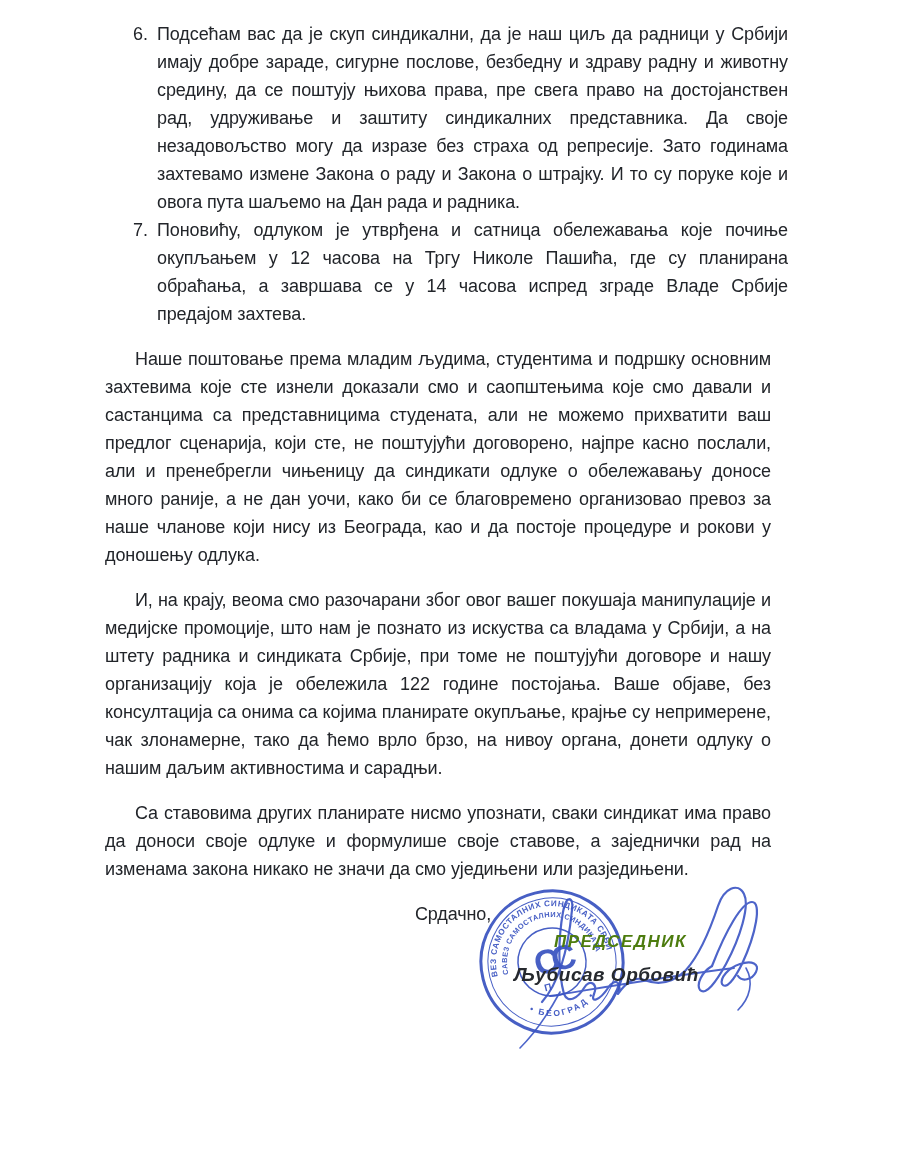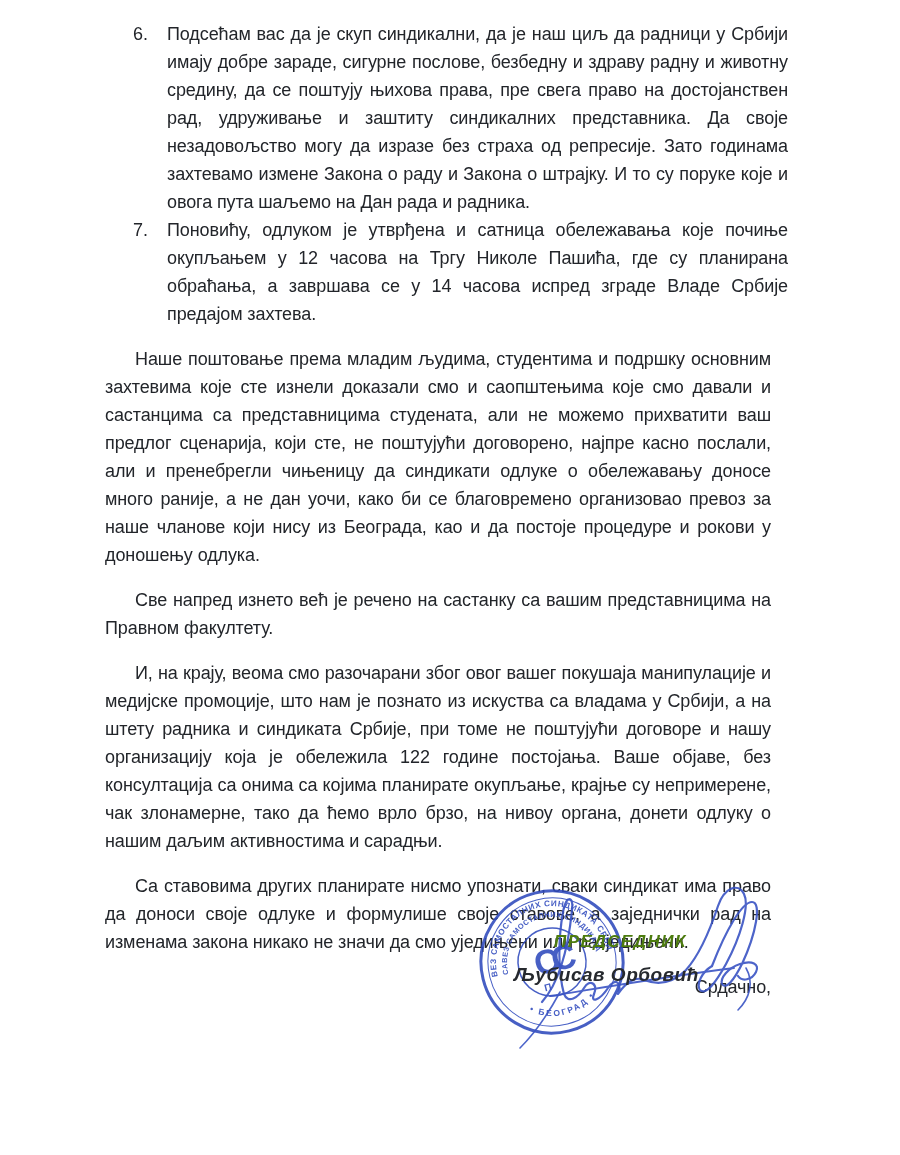--- a/index.html
+++ b/index.html
@@ -16,23 +16,23 @@
     position: absolute;
     left: 88px;
     top: 20px;
     width: 700px;
     font-size: 18px;
     line-height: 28px;
     letter-spacing: -0.1px;
   }
   .list-item { display: flex; margin-left: 45px; }
   .list-item .num { flex: 0 0 24px; }
-  .list-item .li-text { flex: 1; text-align: justify; margin-left: 10px; }
+  .list-item .li-text { flex: 1; text-align: justify; }
   .para { margin: 17px; text-indent: 30px; text-align: justify; }
-  .closing { text-align: right; }
+  .closing { text-align: center; }
 
   .sig-block {
     position: absolute;
     left: 450px;
     top: 872px;
     width: 380px;
     height: 220px;
   }
   .sig-block svg { position: absolute; left: 0; top: 0; }
   .sig-title {
@@ -72,21 +72,20 @@
       <span class="num">6.</span>
       <div class="li-text">Подсећам вас да је скуп синдикални, да је наш циљ да радници у Србији имају добре зараде, сигурне послове, безбедну и здраву радну и животну средину, да се поштују њихова права, пре свега право на достојанствен рад, удруживање и заштиту синдикалних представника. Да своје незадовољство могу да изразе без страха од репресије. Зато годинама захтевамо измене Закона о раду и Закона о штрајку. И то су поруке које и овога пута шаљемо на Дан рада и радника.</div>
     </div>
 
     <div class="list-item">
       <span class="num">7.</span>
       <div class="li-text">Поновићу, одлуком је утврђена и сатница обележавања које почиње окупљањем у 12 часова на Тргу Николе Пашића, где су планирана обраћања, а завршава се у 14 часова испред зграде Владе Србије предајом захтева.</div>
     </div>
 
     <p class="para">Наше поштовање према младим људима, студентима и подршку основним захтевима које сте изнели доказали смо и саопштењима које смо давали и састанцима са представницима студената, али не можемо прихватити ваш предлог сценарија, који сте, не поштујући договорено, најпре касно послали, али и пренебрегли чињеницу да синдикати одлуке о обележавању доносе много раније, а не дан уочи, како би се благовремено организовао превоз за наше чланове који нису из Београда, као и да постоје процедуре и рокови у доношењу одлука.</p>
-    <p class="para">Све напред изнето већ је речено на састанку са вашим представницима на Правном факултету.</p>
     <p class="para">И, на крају, веома смо разочарани због овог вашег покушаја манипулације и медијске промоције, што нам је познато из искуства са владама у Србији, а на штету радника и синдиката Србије, при томе не поштујући договоре и нашу организацију која је обележила 122 године постојања. Ваше објаве, без консултација са онима са којима планирате окупљање, крајње су непримерене, чак злонамерне, тако да ћемо врло брзо, на нивоу органа, донети одлуку о нашим даљим активностима и сарадњи.</p>
     <p class="para">Са ставовима других планирате нисмо упознати, сваки синдикат има право да доноси своје одлуке и формулише своје ставове, а заједнички рад на изменама закона никако не значи да смо уједињени или разједињени.</p>
     <p class="para closing">Срдачно,</p>
 
   </div>
 
   <div class="sig-block">
 
     <svg width="380" height="220" viewBox="0 0 380 220">
       <defs>

